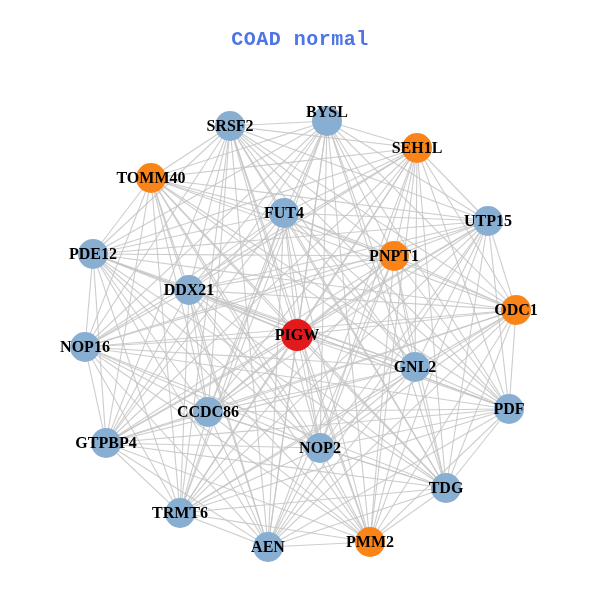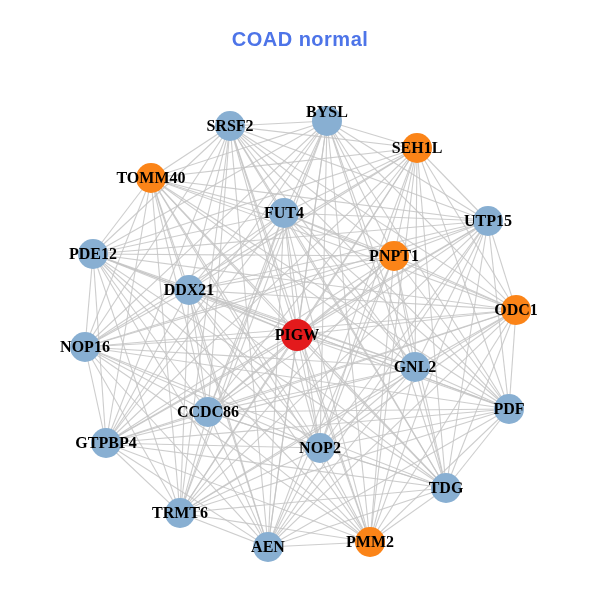--- a/index.html
+++ b/index.html
@@ -27,21 +27,21 @@
     font-family:"Liberation Serif","DejaVu Serif",serif;
     font-weight:bold;
     font-size:16px;
     fill:#000000;
   }
 </style>
 </head>
 <body>
 
 <div class="canvas">
-  <h1 class="plot-title" style="color: rgb(77, 116, 232);">COAD normal</h1>
+  <h1 class="plot-title" style="color: rgb(77, 116, 232); font-family: Liberation Mono, monospace;">COAD normal</h1>
   <svg class="network" id="net" width="600" height="600" viewBox="0 0 600 600">
       <line x1="327" y1="121" x2="230" y2="126" stroke="#C4C4C4" stroke-width="1.1" opacity="0.85" class="edge"></line>
       <line x1="327" y1="121" x2="417" y2="148" stroke="#C4C4C4" stroke-width="1.1" opacity="0.85" class="edge"></line>
       <line x1="327" y1="121" x2="151" y2="178" stroke="#C4C4C4" stroke-width="1.1" opacity="0.85" class="edge"></line>
       <line x1="327" y1="121" x2="284" y2="213" stroke="#C4C4C4" stroke-width="1.1" opacity="0.85" class="edge"></line>
       <line x1="327" y1="121" x2="488" y2="221" stroke="#C4C4C4" stroke-width="1.1" opacity="0.85" class="edge"></line>
       <line x1="327" y1="121" x2="93" y2="254" stroke="#C4C4C4" stroke-width="1.1" opacity="0.85" class="edge"></line>
       <line x1="327" y1="121" x2="394" y2="256" stroke="#C4C4C4" stroke-width="1.1" opacity="0.85" class="edge"></line>
       <line x1="327" y1="121" x2="189" y2="290" stroke="#C4C4C4" stroke-width="1.1" opacity="0.85" class="edge"></line>
       <line x1="327" y1="121" x2="516" y2="310" stroke="#C4C4C4" stroke-width="1.1" opacity="0.85" class="edge"></line>

